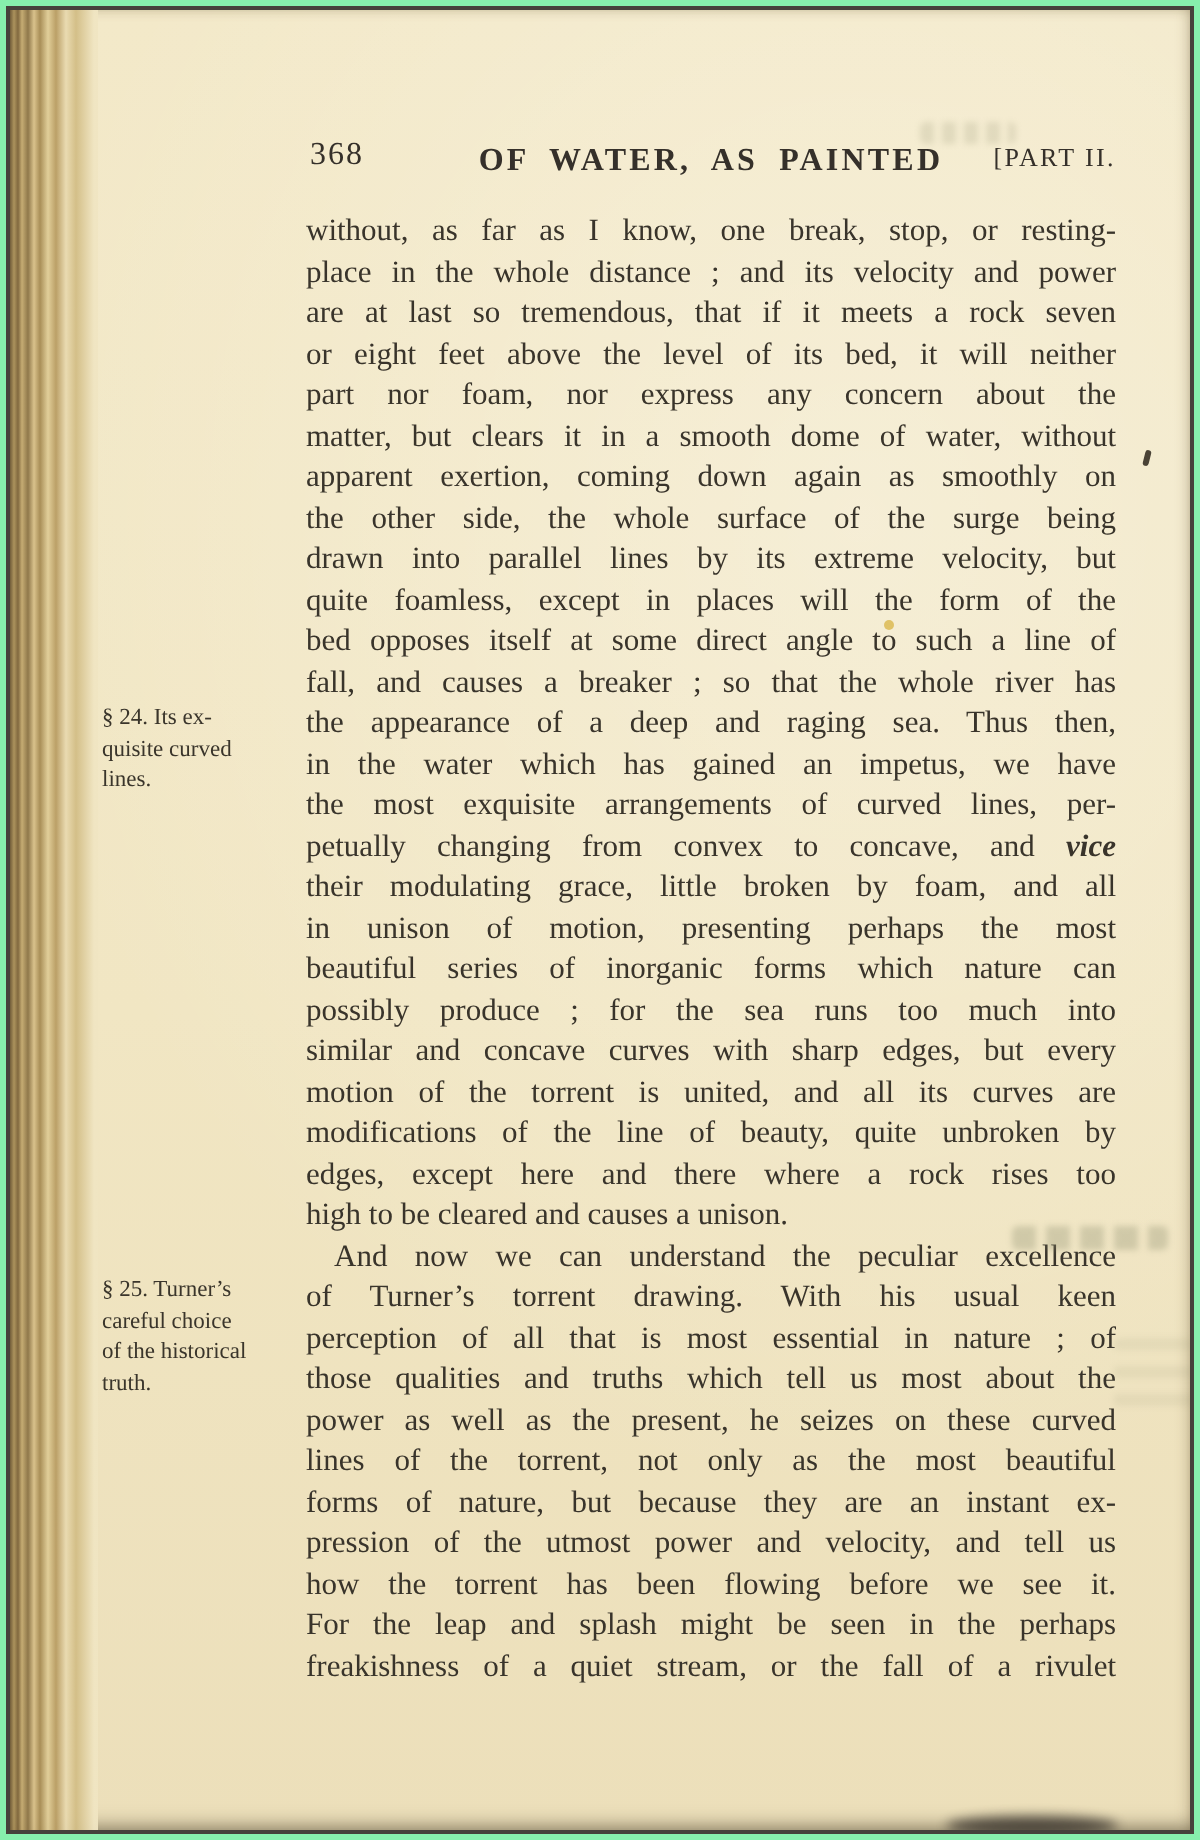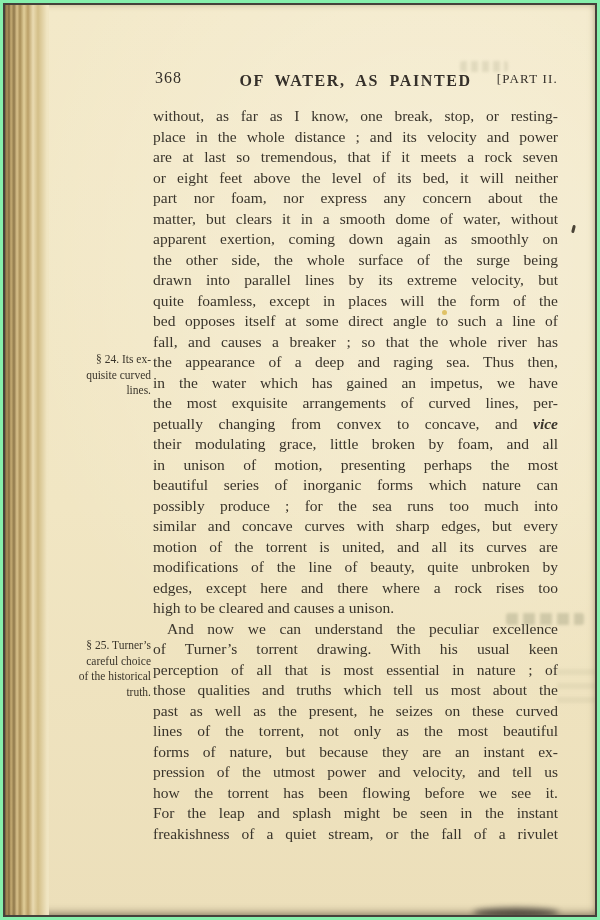--- a/index.html
+++ b/index.html
@@ -57,21 +57,20 @@
   }
   .bline.endline { text-align-last:left; }
   .bline.indent  { text-indent:14px; }
   .bline i { font-style:italic;font-weight:bold; }
 
   
   .margin-note {
     position:absolute; left:46px; width:100px;
     font-size:11.5px; line-height:15.5px; color:#3a352b;
     white-space:pre-line;
-    text-align:right;
   }
   #margin-note-1 { top:347px; }
   #margin-note-2 { top:633px; }
 
   
   .smudge { position:absolute; filter:blur(1.6px); opacity:0.33; border-radius:3px; }
   .smudge-1 { left:455px; top:56px;  width:48px; height:11px;
               background:repeating-linear-gradient(90deg,#9a9877 0 7px, rgba(0,0,0,0) 7px 11px); opacity:0.22;}
   .smudge-2 { left:501px; top:608px; width:78px; height:12px;
               background:repeating-linear-gradient(90deg,#8f9070 0 12px, rgba(0,0,0,0) 12px 17px); }
@@ -131,26 +130,26 @@
         <div class="bline">possibly produce ; for the sea runs too much into</div>
         <div class="bline">similar and concave curves with sharp edges, but every</div>
         <div class="bline">motion of the torrent is united, and all its curves are</div>
         <div class="bline">modifications of the line of beauty, quite unbroken by</div>
         <div class="bline">edges, except here and there where a rock rises too</div>
         <div class="bline endline">high to be cleared and causes a unison.</div>
         <div class="bline indent">And now we can understand the peculiar excellence</div>
         <div class="bline">of Turner’s torrent drawing.  With his usual keen</div>
         <div class="bline">perception of all that is most essential in nature ; of</div>
         <div class="bline">those qualities and truths which tell us most about the</div>
-        <div class="bline">past as well as the present, he seizes on these curved</div>
+        <div class="bline">power as well as the present, he seizes on these curved</div>
         <div class="bline">lines of the torrent, not only as the most beautiful</div>
         <div class="bline">forms of nature, but because they are an instant ex-</div>
         <div class="bline">pression of the utmost power and velocity, and tell us</div>
         <div class="bline">how the torrent has been flowing before we see it.</div>
-        <div class="bline">For the leap and splash might be seen in the instant</div>
+        <div class="bline">For the leap and splash might be seen in the perhaps</div>
         <div class="bline">freakishness of a quiet stream, or the fall of a rivulet</div>
       </div>
 
     <div class="smudge smudge-1"></div>
     <div class="smudge smudge-2"></div>
     <div class="smudge smudge-3"></div>
     <div class="speck-1"></div>
     <div class="speck-2"></div>
     <div class="corner-shadow"></div>
 

